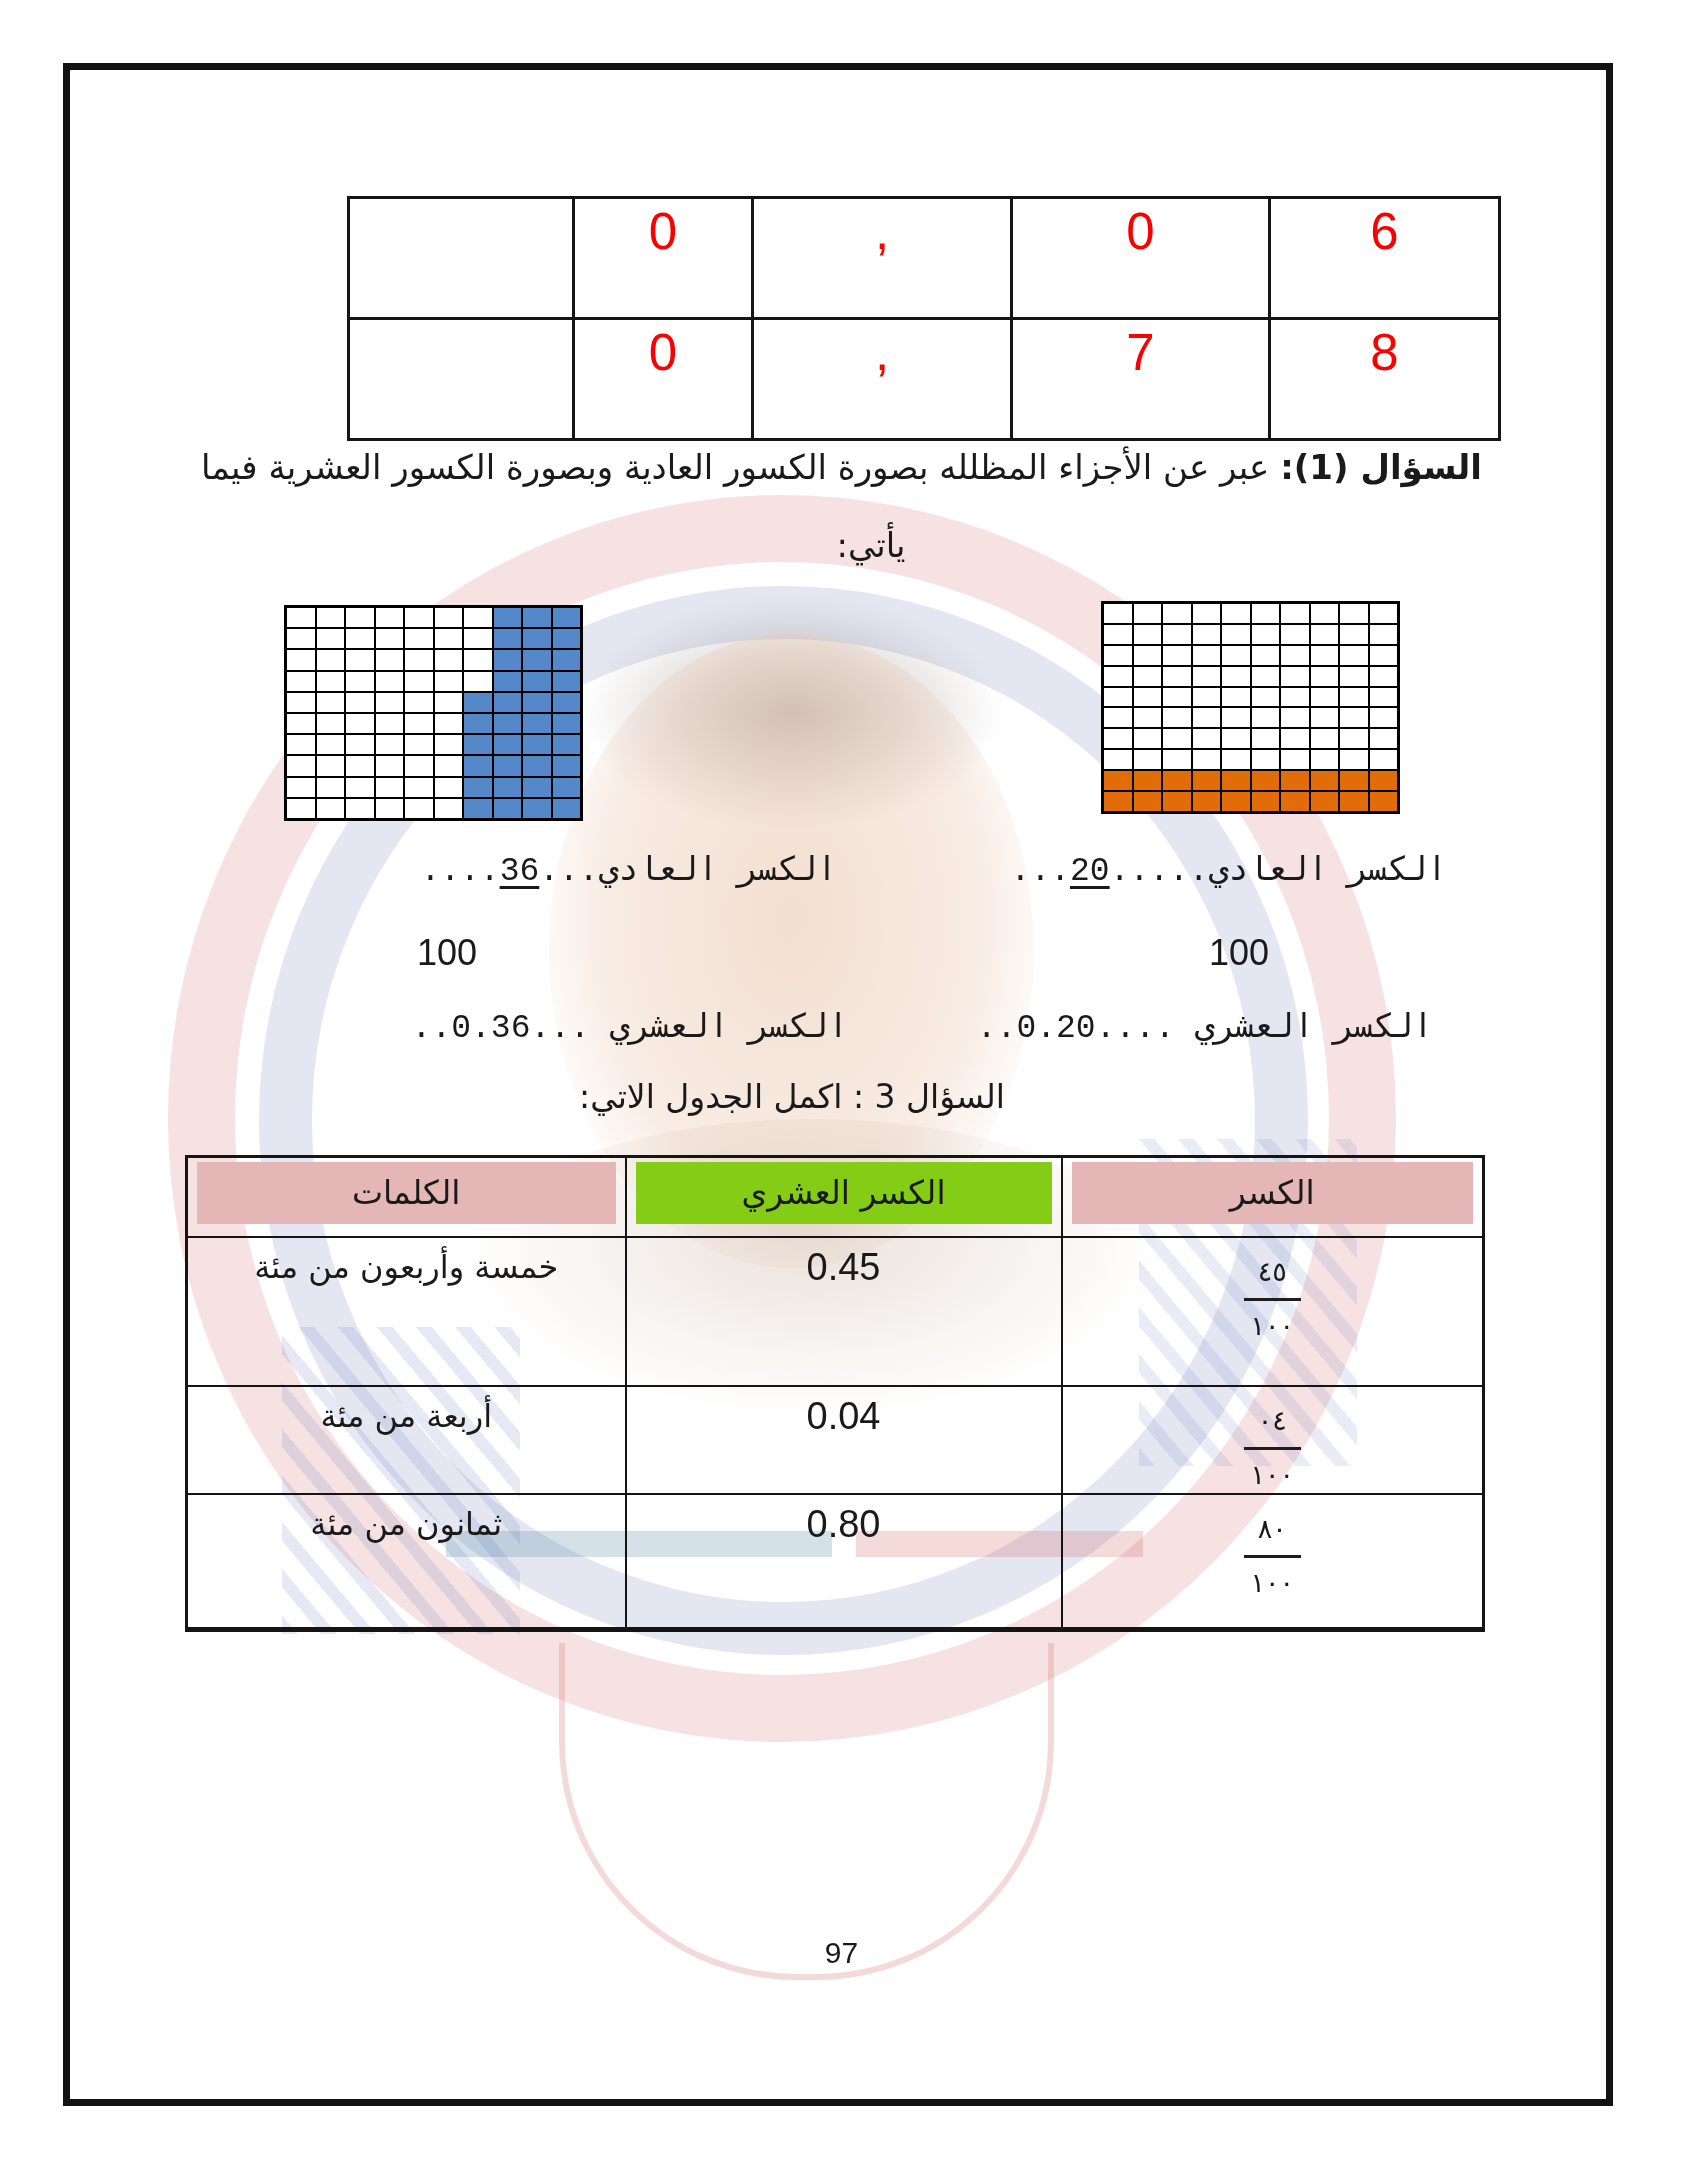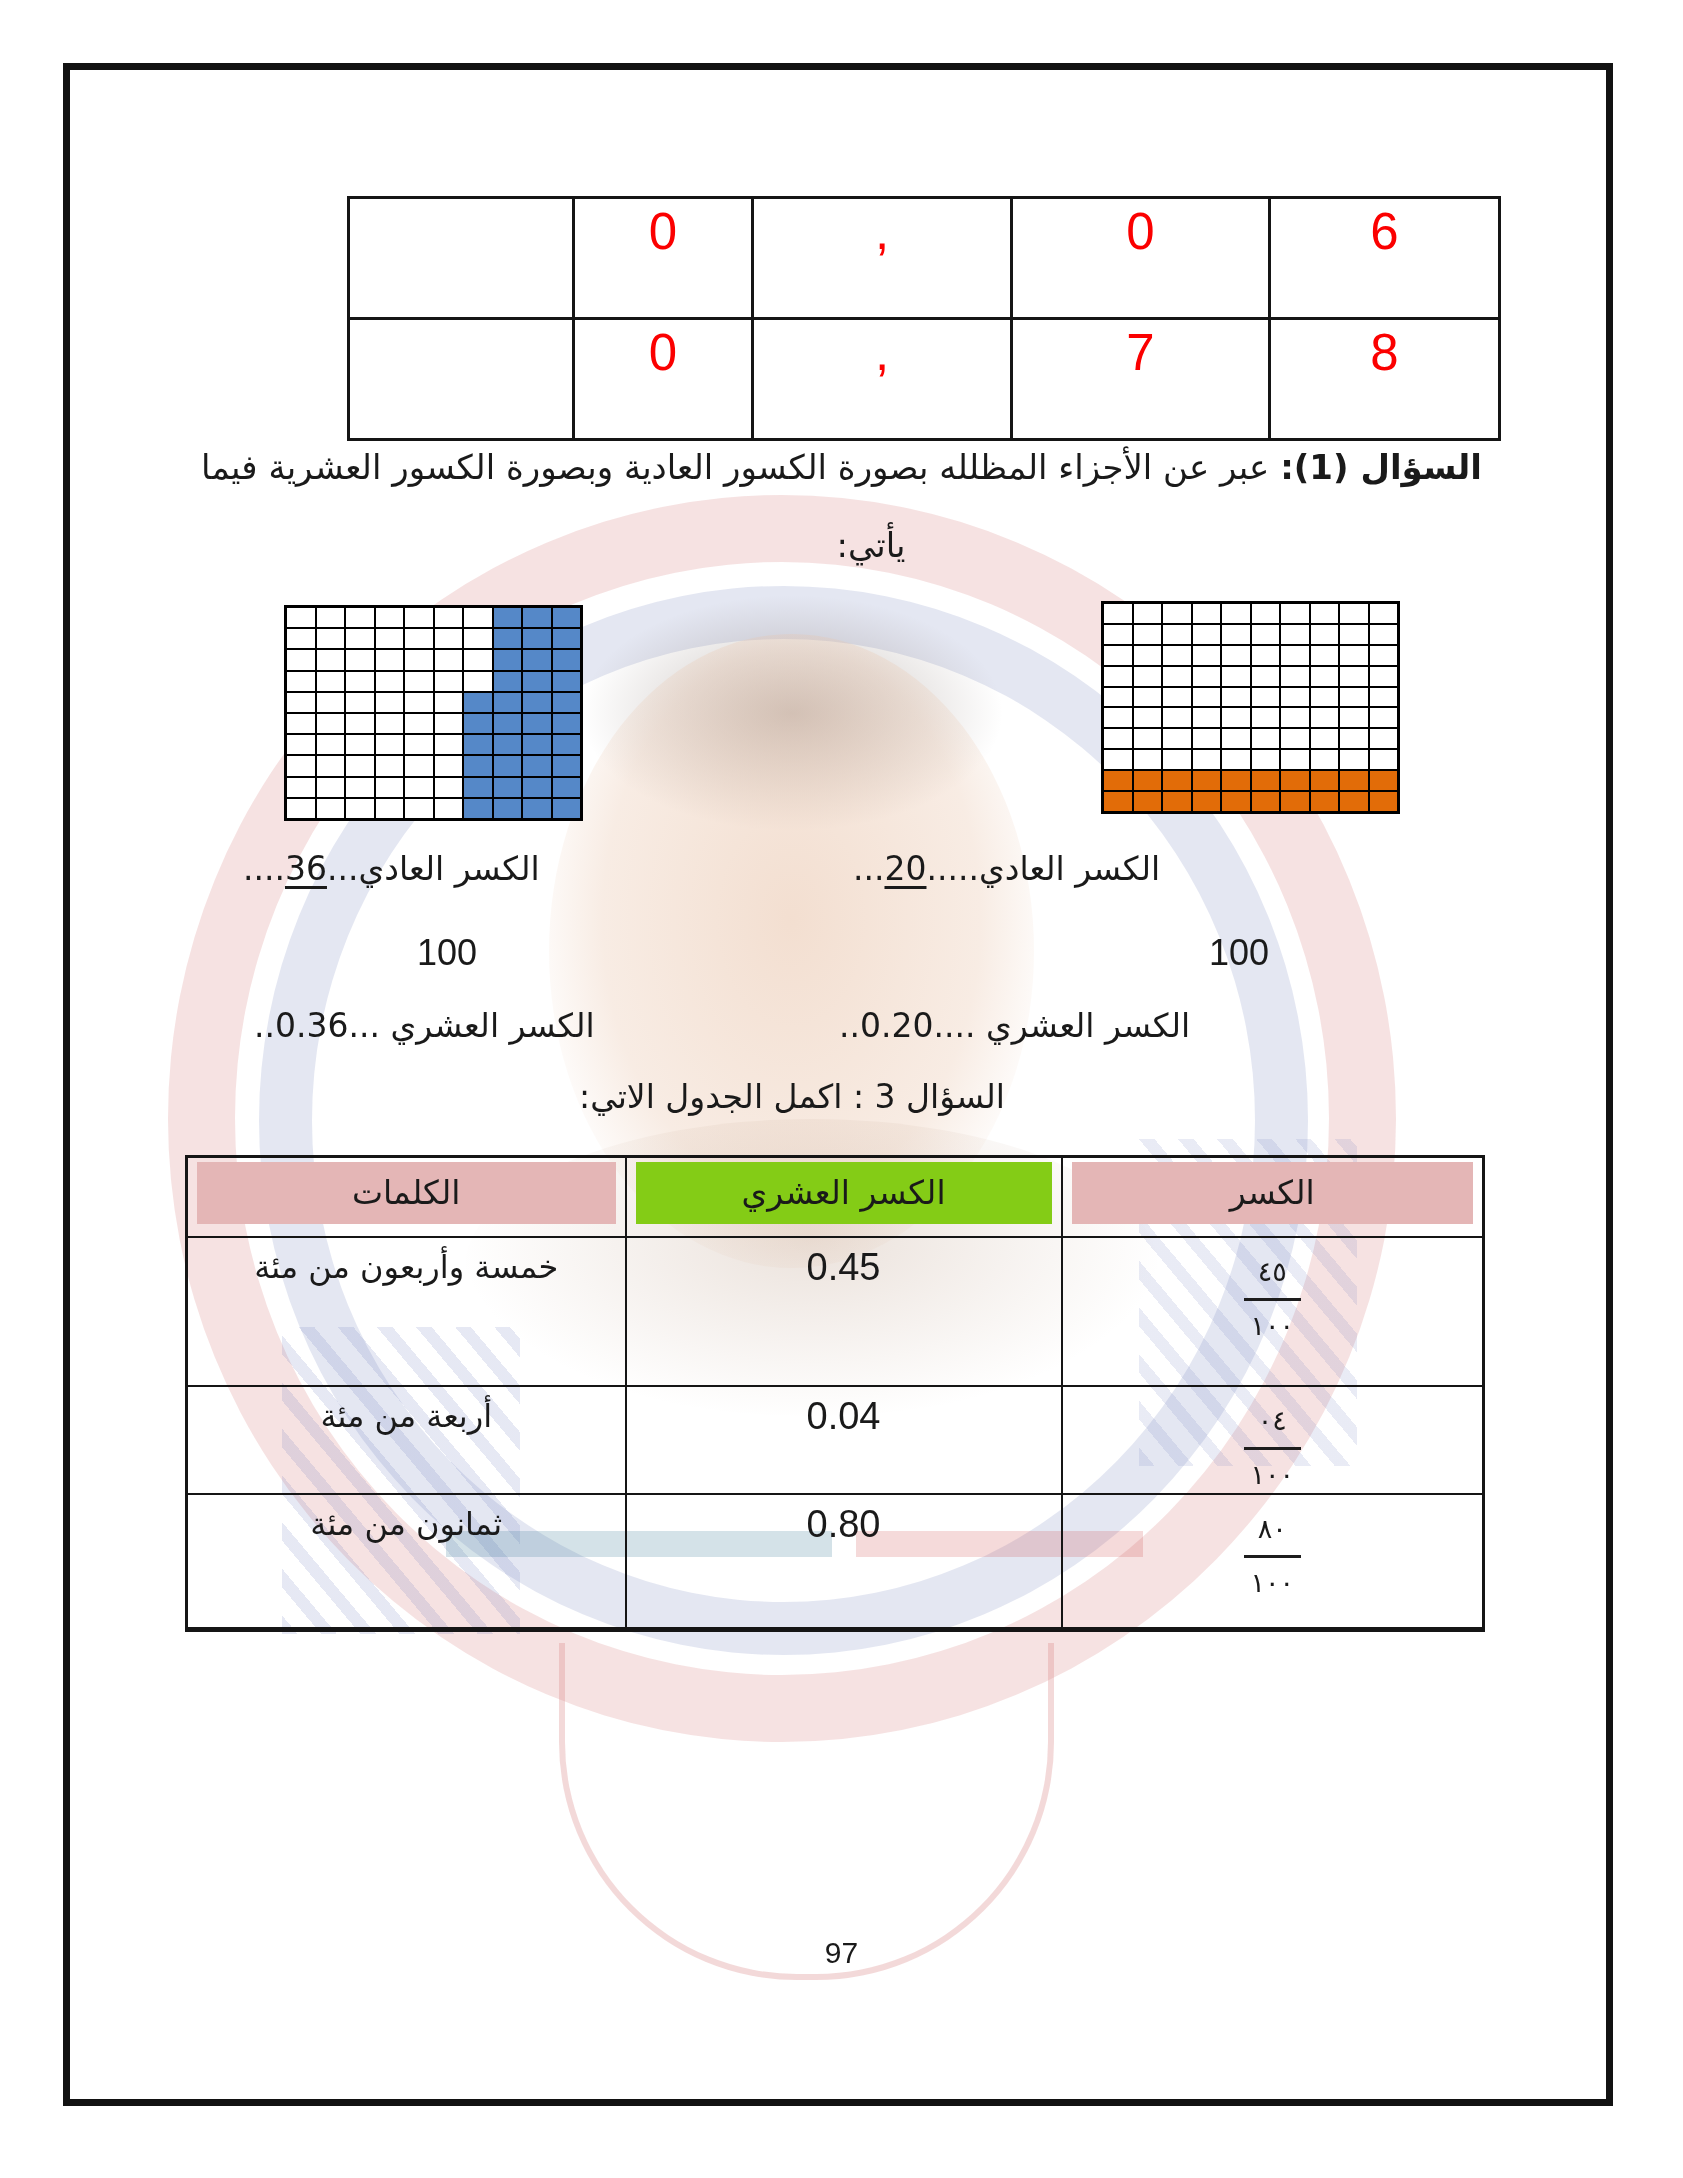--- a/index.html
+++ b/index.html
@@ -50,22 +50,22 @@
 
   
   .grid{position:absolute;display:grid;grid-template-columns:repeat(10,1fr);
         grid-template-rows:repeat(10,1fr);border:2px solid #000;box-sizing:border-box;
         background:#fff;z-index:1;}
   .grid-left{left:284px;top:605px;width:299px;height:216px;}
   .grid-right{left:1101px;top:601px;width:299px;height:213px;}
   .gcell{border:1px solid #000;}
 
   
-  .frac-text{position:absolute;width:594px;text-align:left;font-size:33px;
-             white-space:nowrap;z-index:1;}
+  .frac-text{position:absolute;width:594px;text-align:right;font-size:33px;
+             white-space:nowrap;z-index:1;font-family:Liberation Mono, monospace;}
   .frac-left-common{left:243px;top:849px;}
   .frac-right-common{left:853px;top:849px;}
   .frac-denom{position:absolute;width:198px;text-align:center;z-index:1;
               font-family:"Liberation Sans",sans-serif;font-size:36px;}
   .frac-left-denom{left:348px;top:932px;}
   .frac-right-denom{left:1140px;top:932px;}
   .frac-left-dec{left:254px;top:1006px;}
   .frac-right-dec{left:839px;top:1006px;}
   .frac-text u{text-underline-offset:6px;}
 

